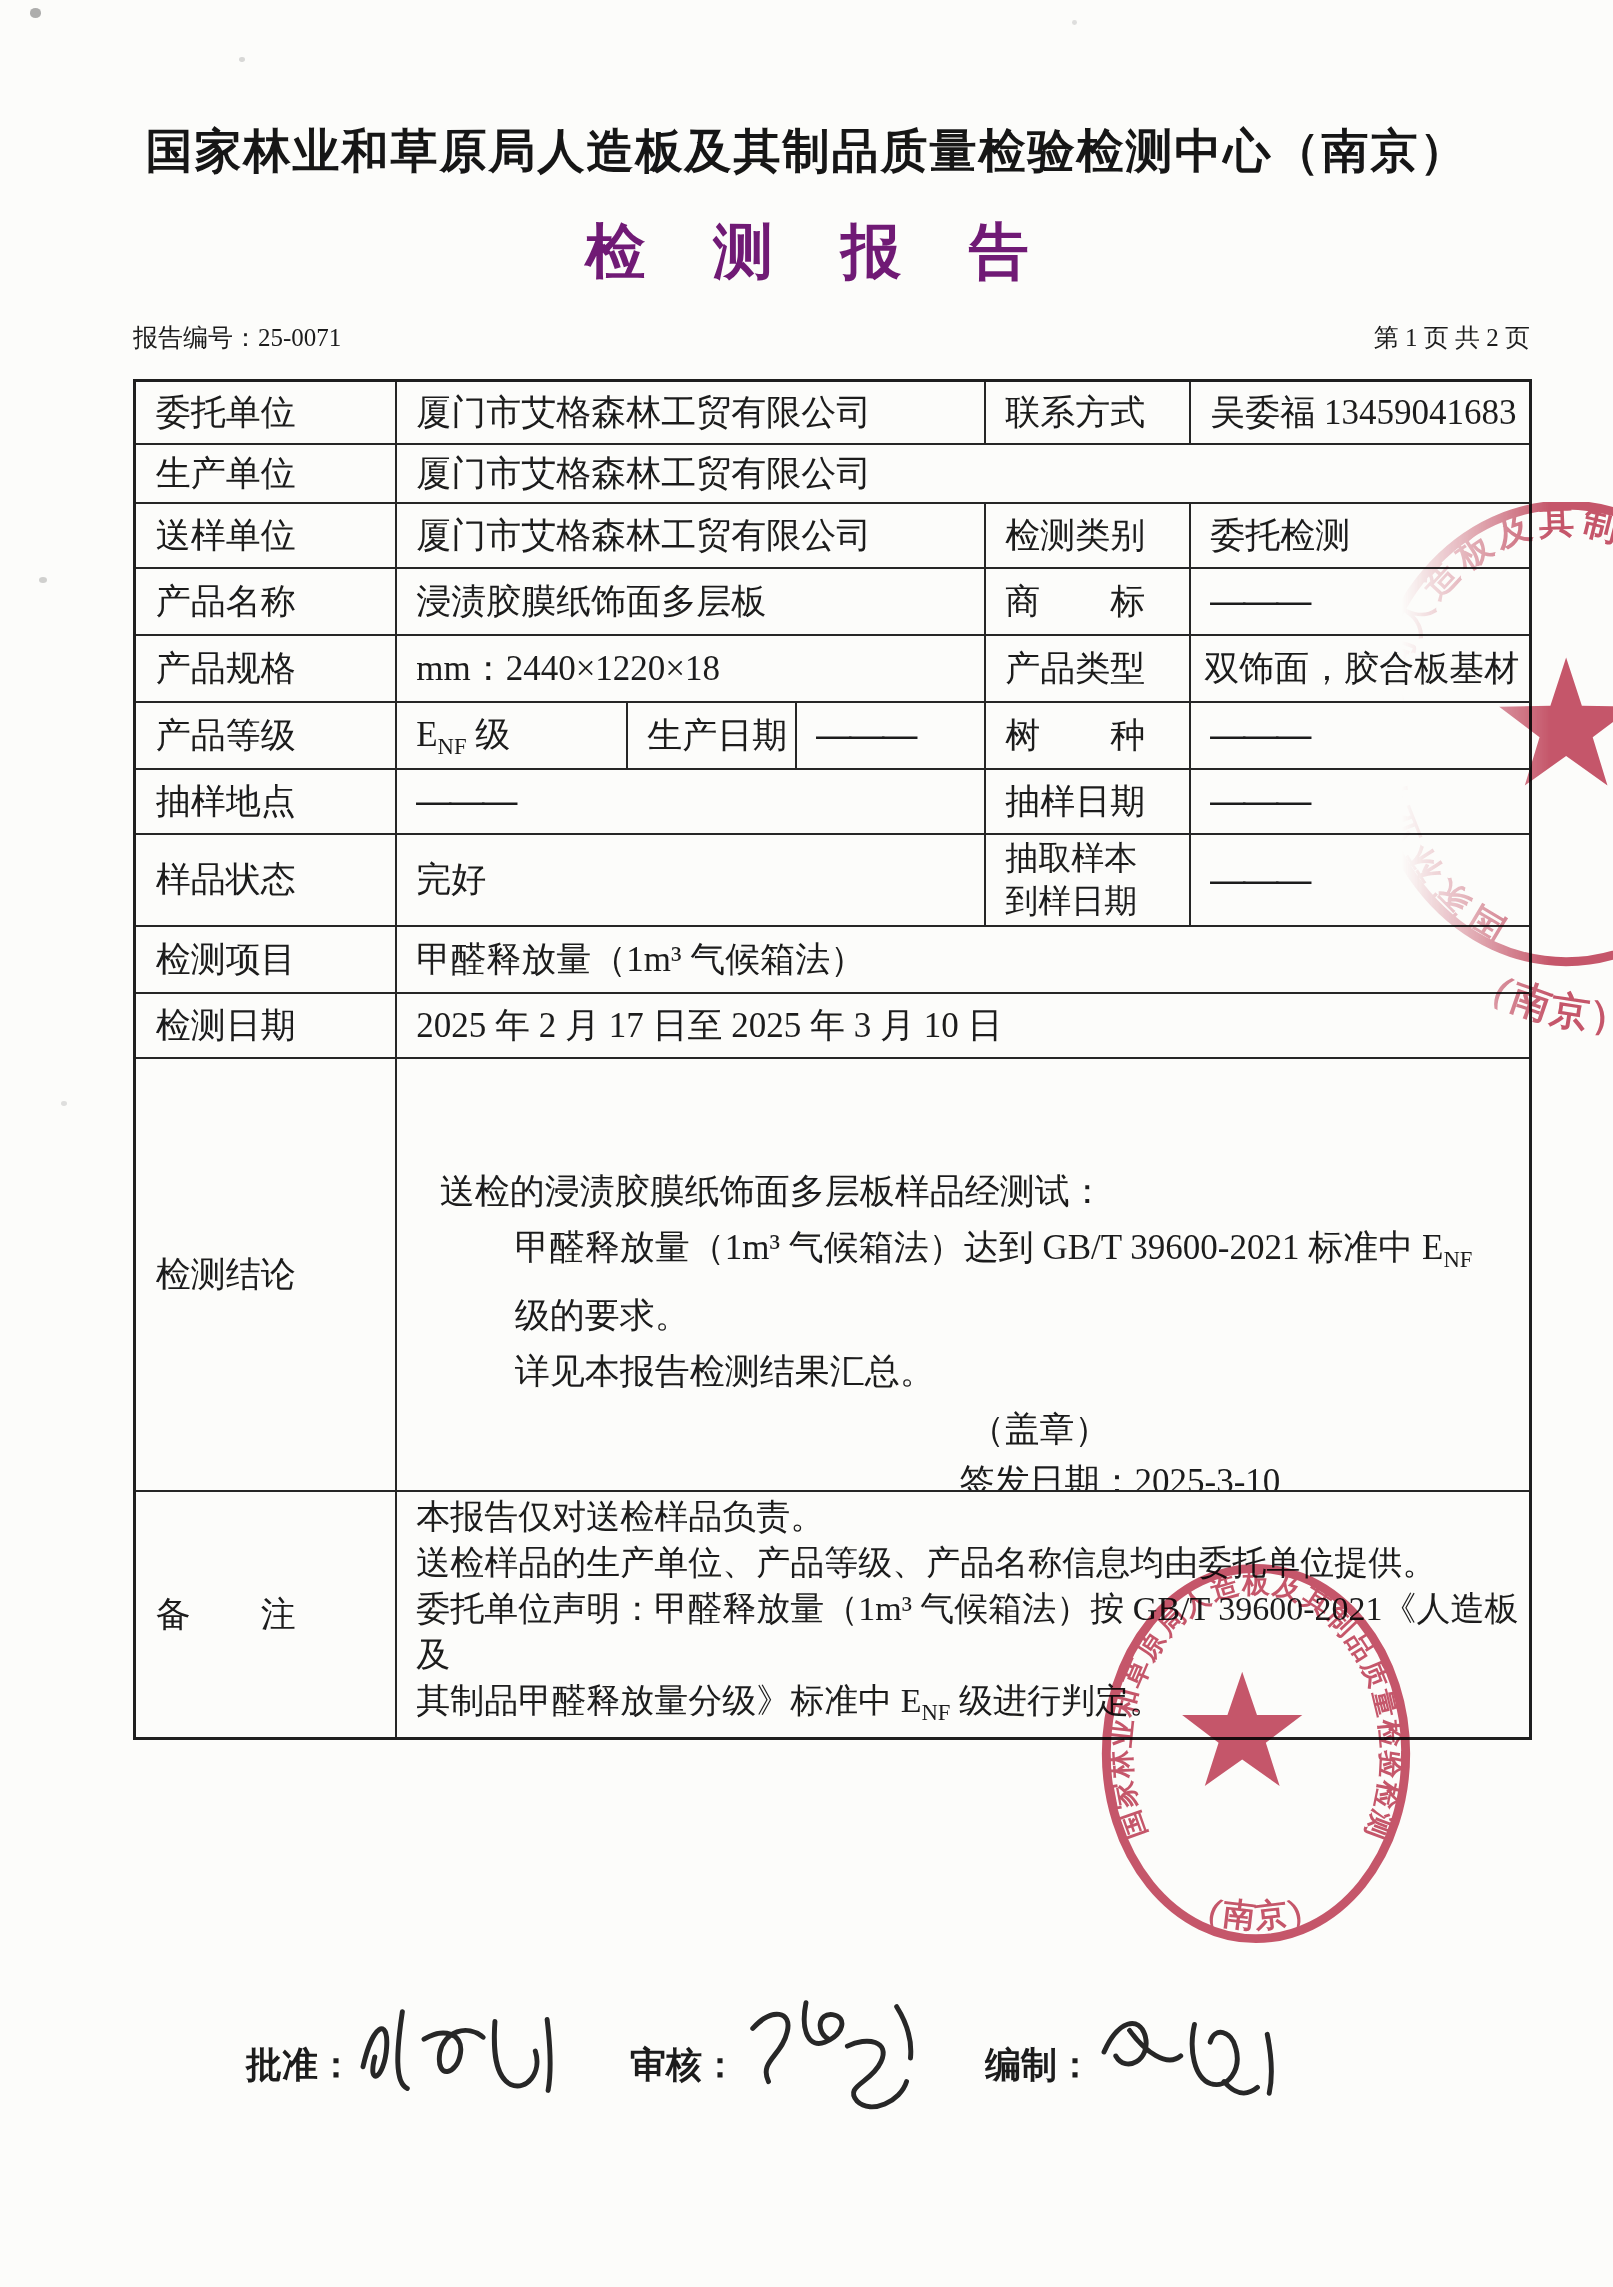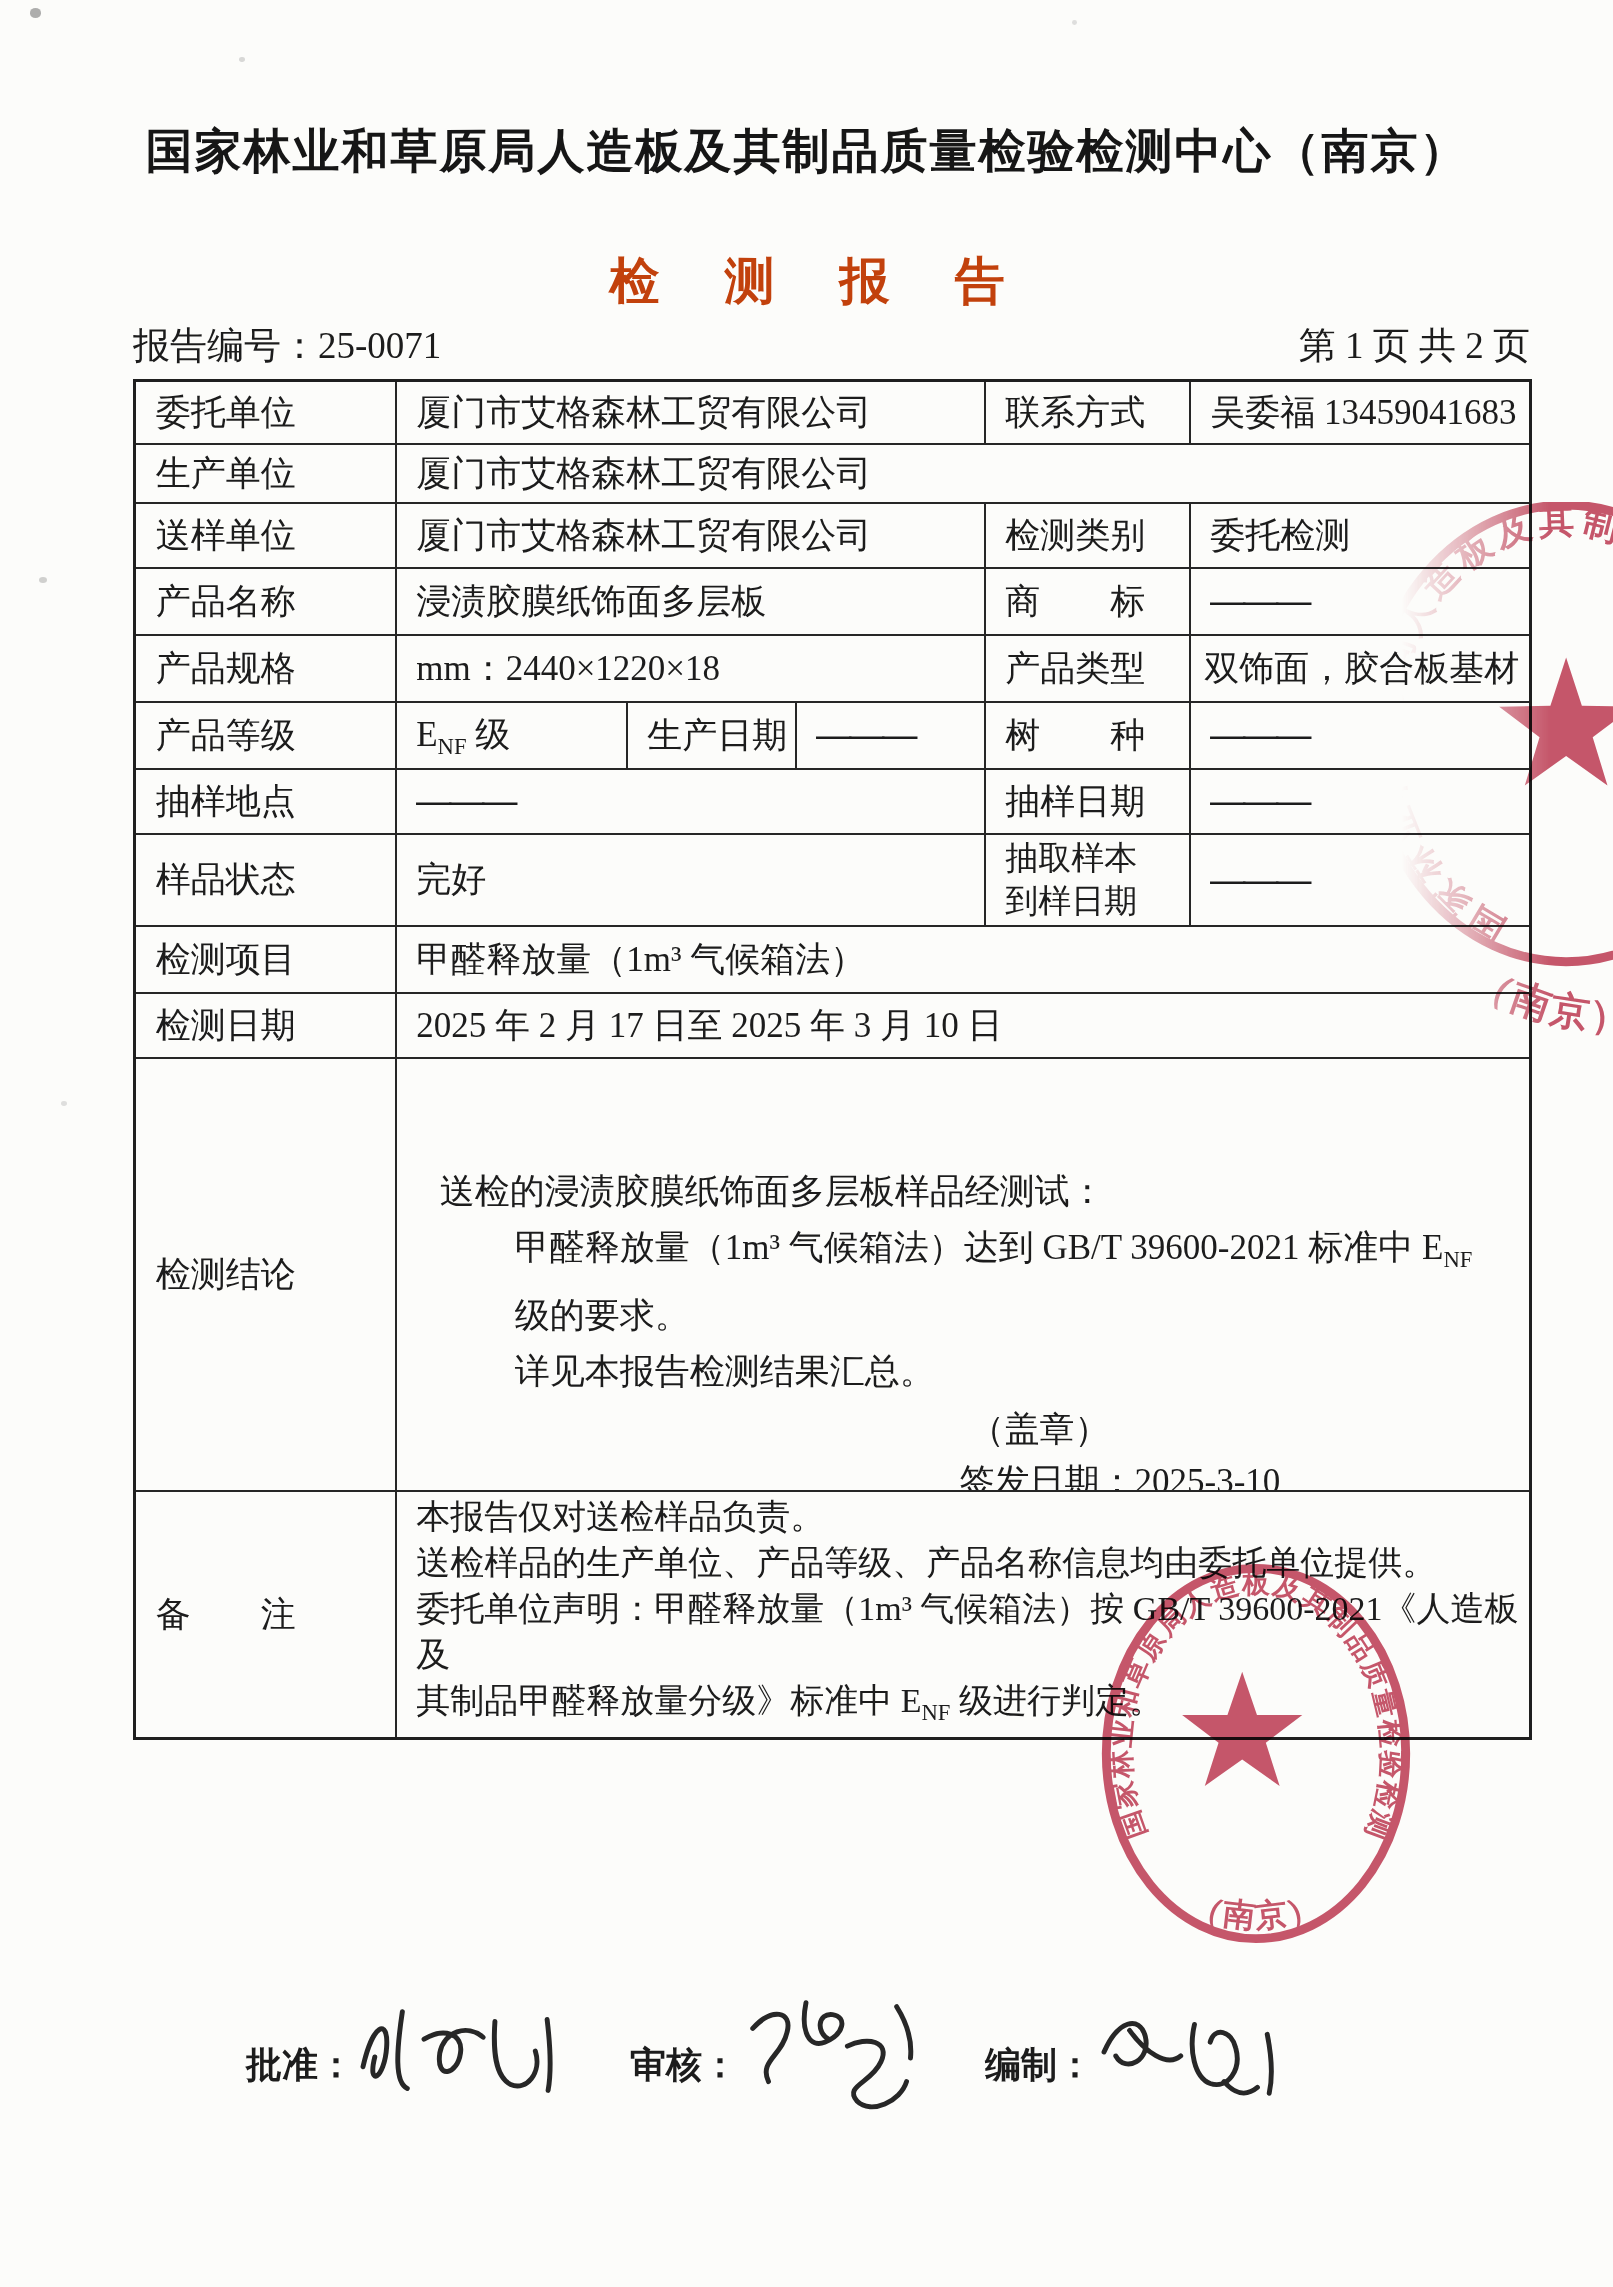--- a/index.html
+++ b/index.html
@@ -17,28 +17,27 @@
     position:absolute;left:0;top:120px;width:100%;
     text-align:center;
     font-family:Liberation Mono, monospace;
     font-weight:bold;font-size:47px;letter-spacing:2px;
     color:#161616;
   }
   .subtitle{
     position:absolute;left:0;top:212px;width:100%;
     text-align:center;
     font-family:"Liberation Sans","DejaVu Sans",sans-serif;
-    font-weight:bold;font-size:50px;letter-spacing:25.6px;
+    font-weight:bold;font-size:60px;letter-spacing:25.6px;
     text-indent:25.6px;
-    color:#c2410c;
-    margin-top:36px;
+    color:#701a75;
   }
   .report-line{
     position:absolute;left:133px;top:321px;width:1397px;
-    font-size:37px;
+    font-size:25px;
   }
   .report-no{float:left;}
   .page-info{float:right;}
   
   table.report{
     position:absolute;left:133px;top:379px;
     width:1397px;
     border-collapse:collapse;table-layout:fixed;
     font-size:35px;
   }

